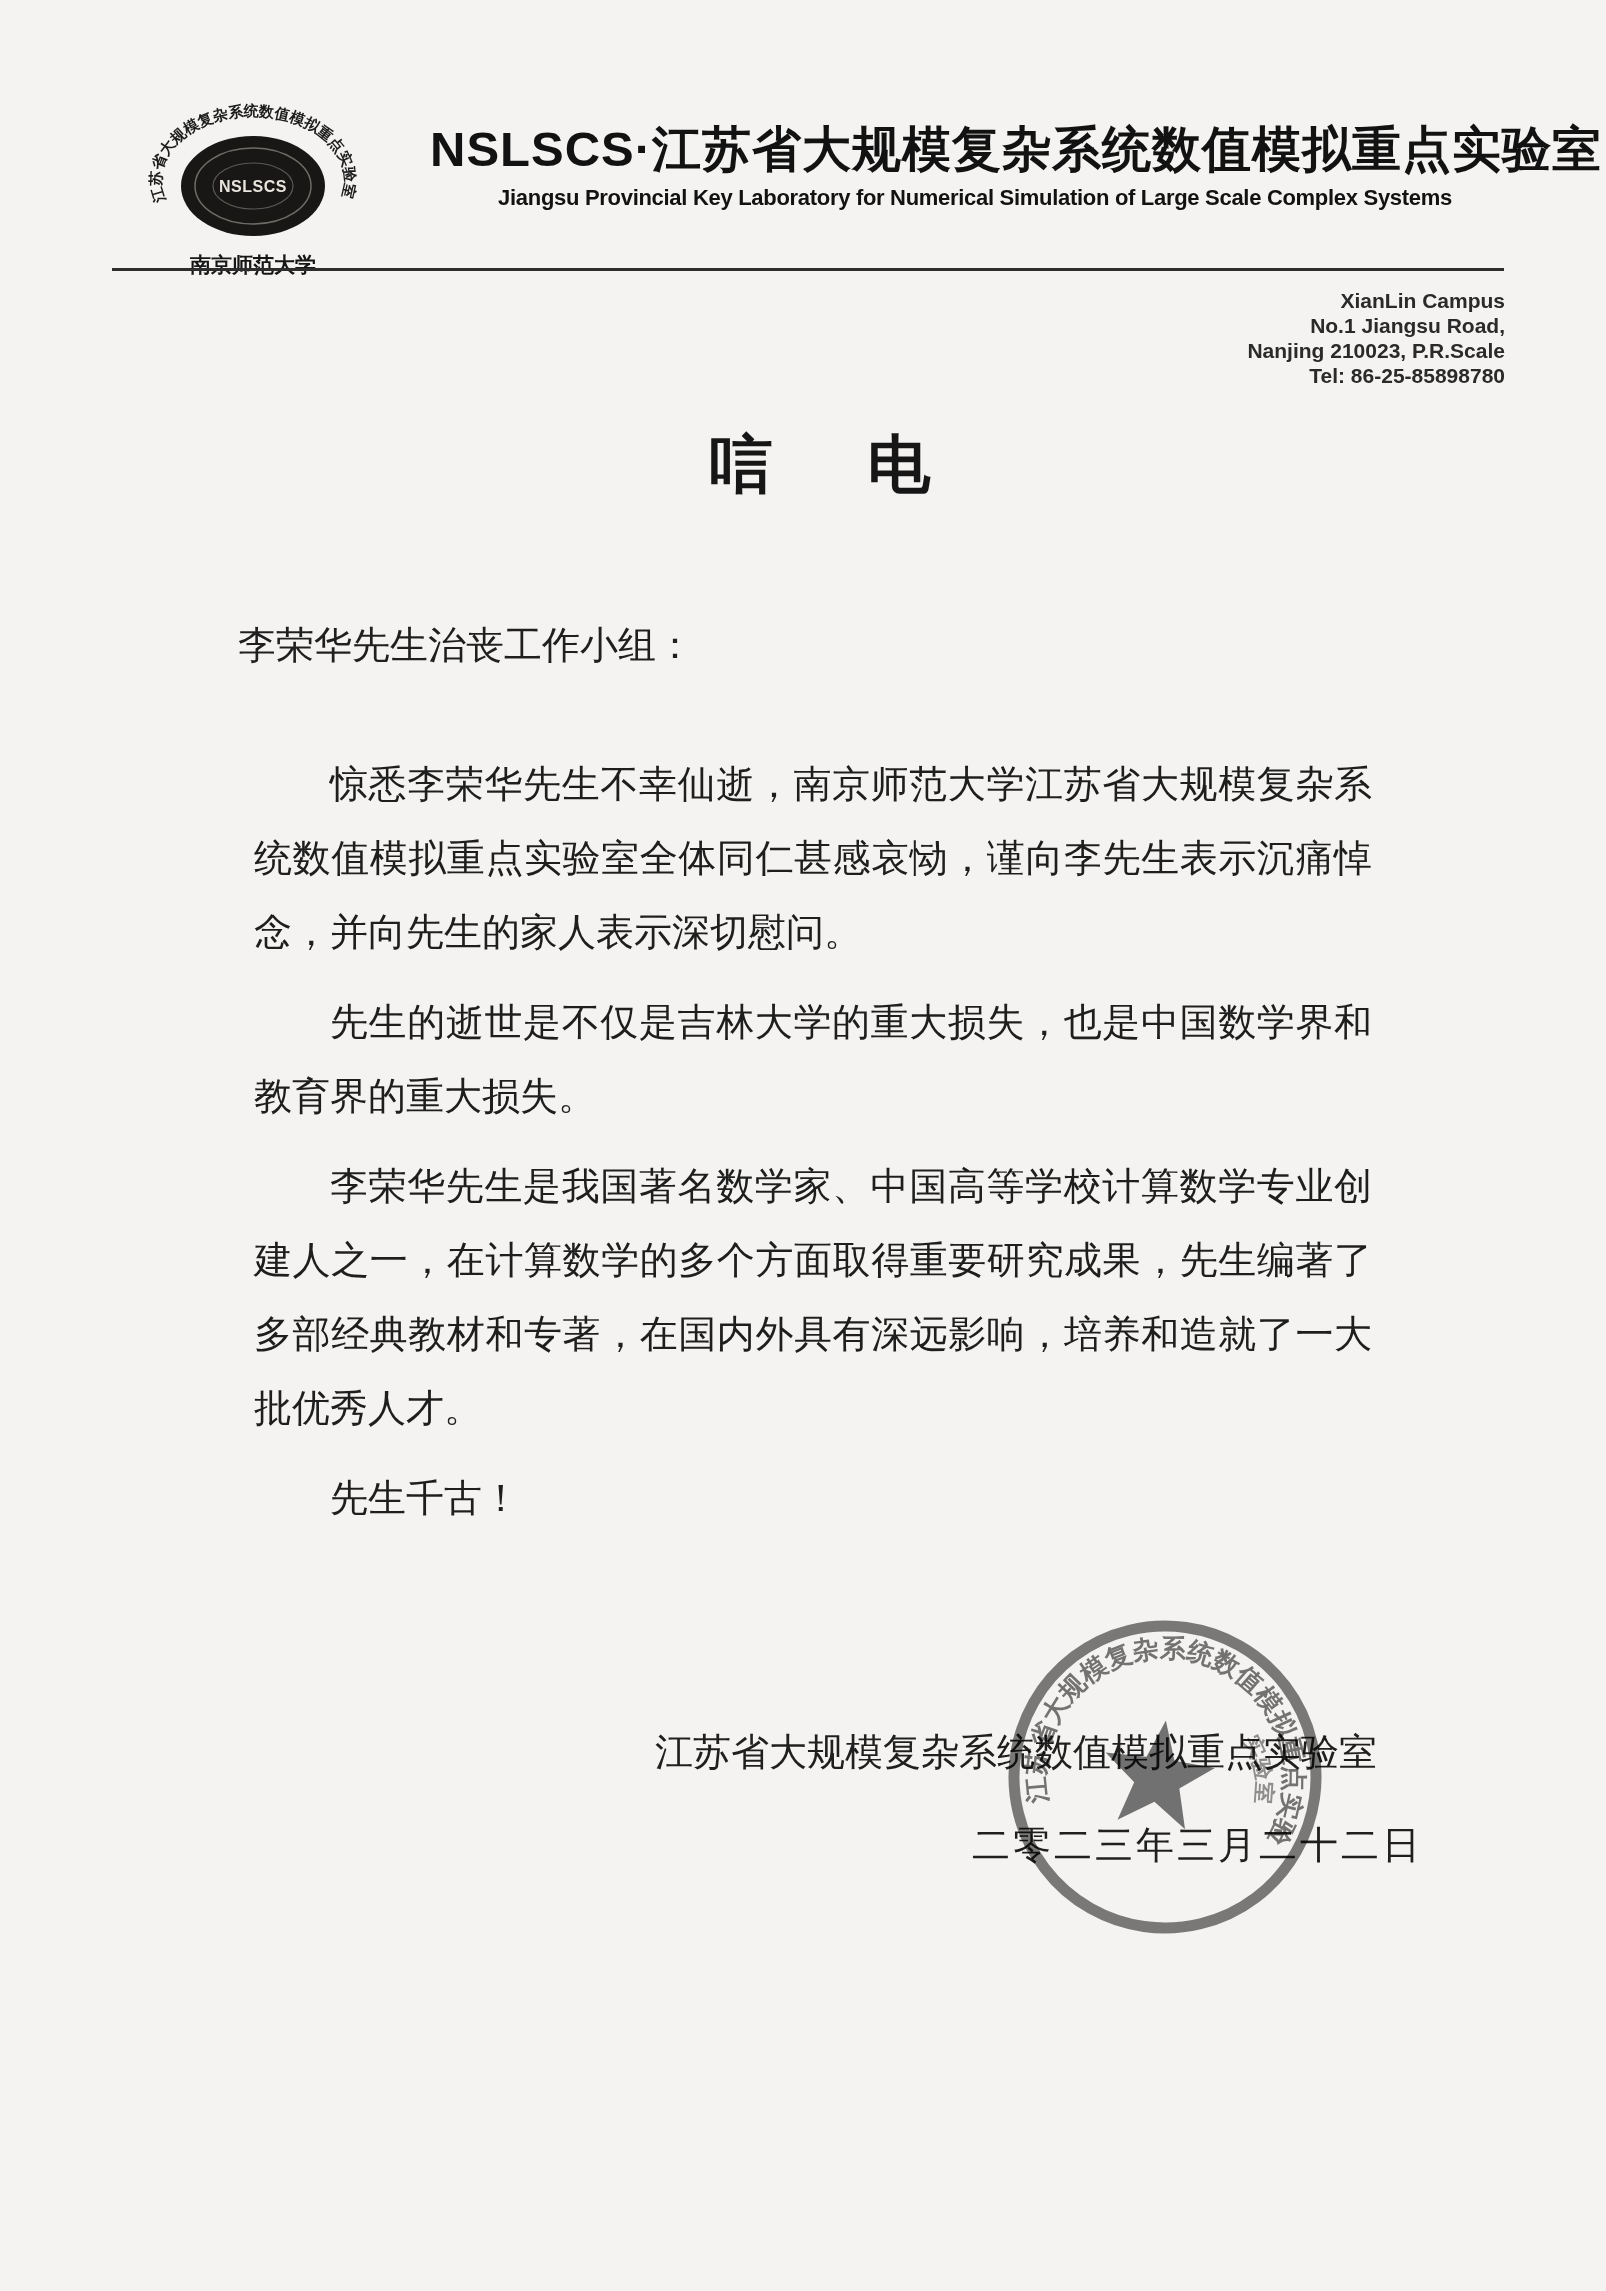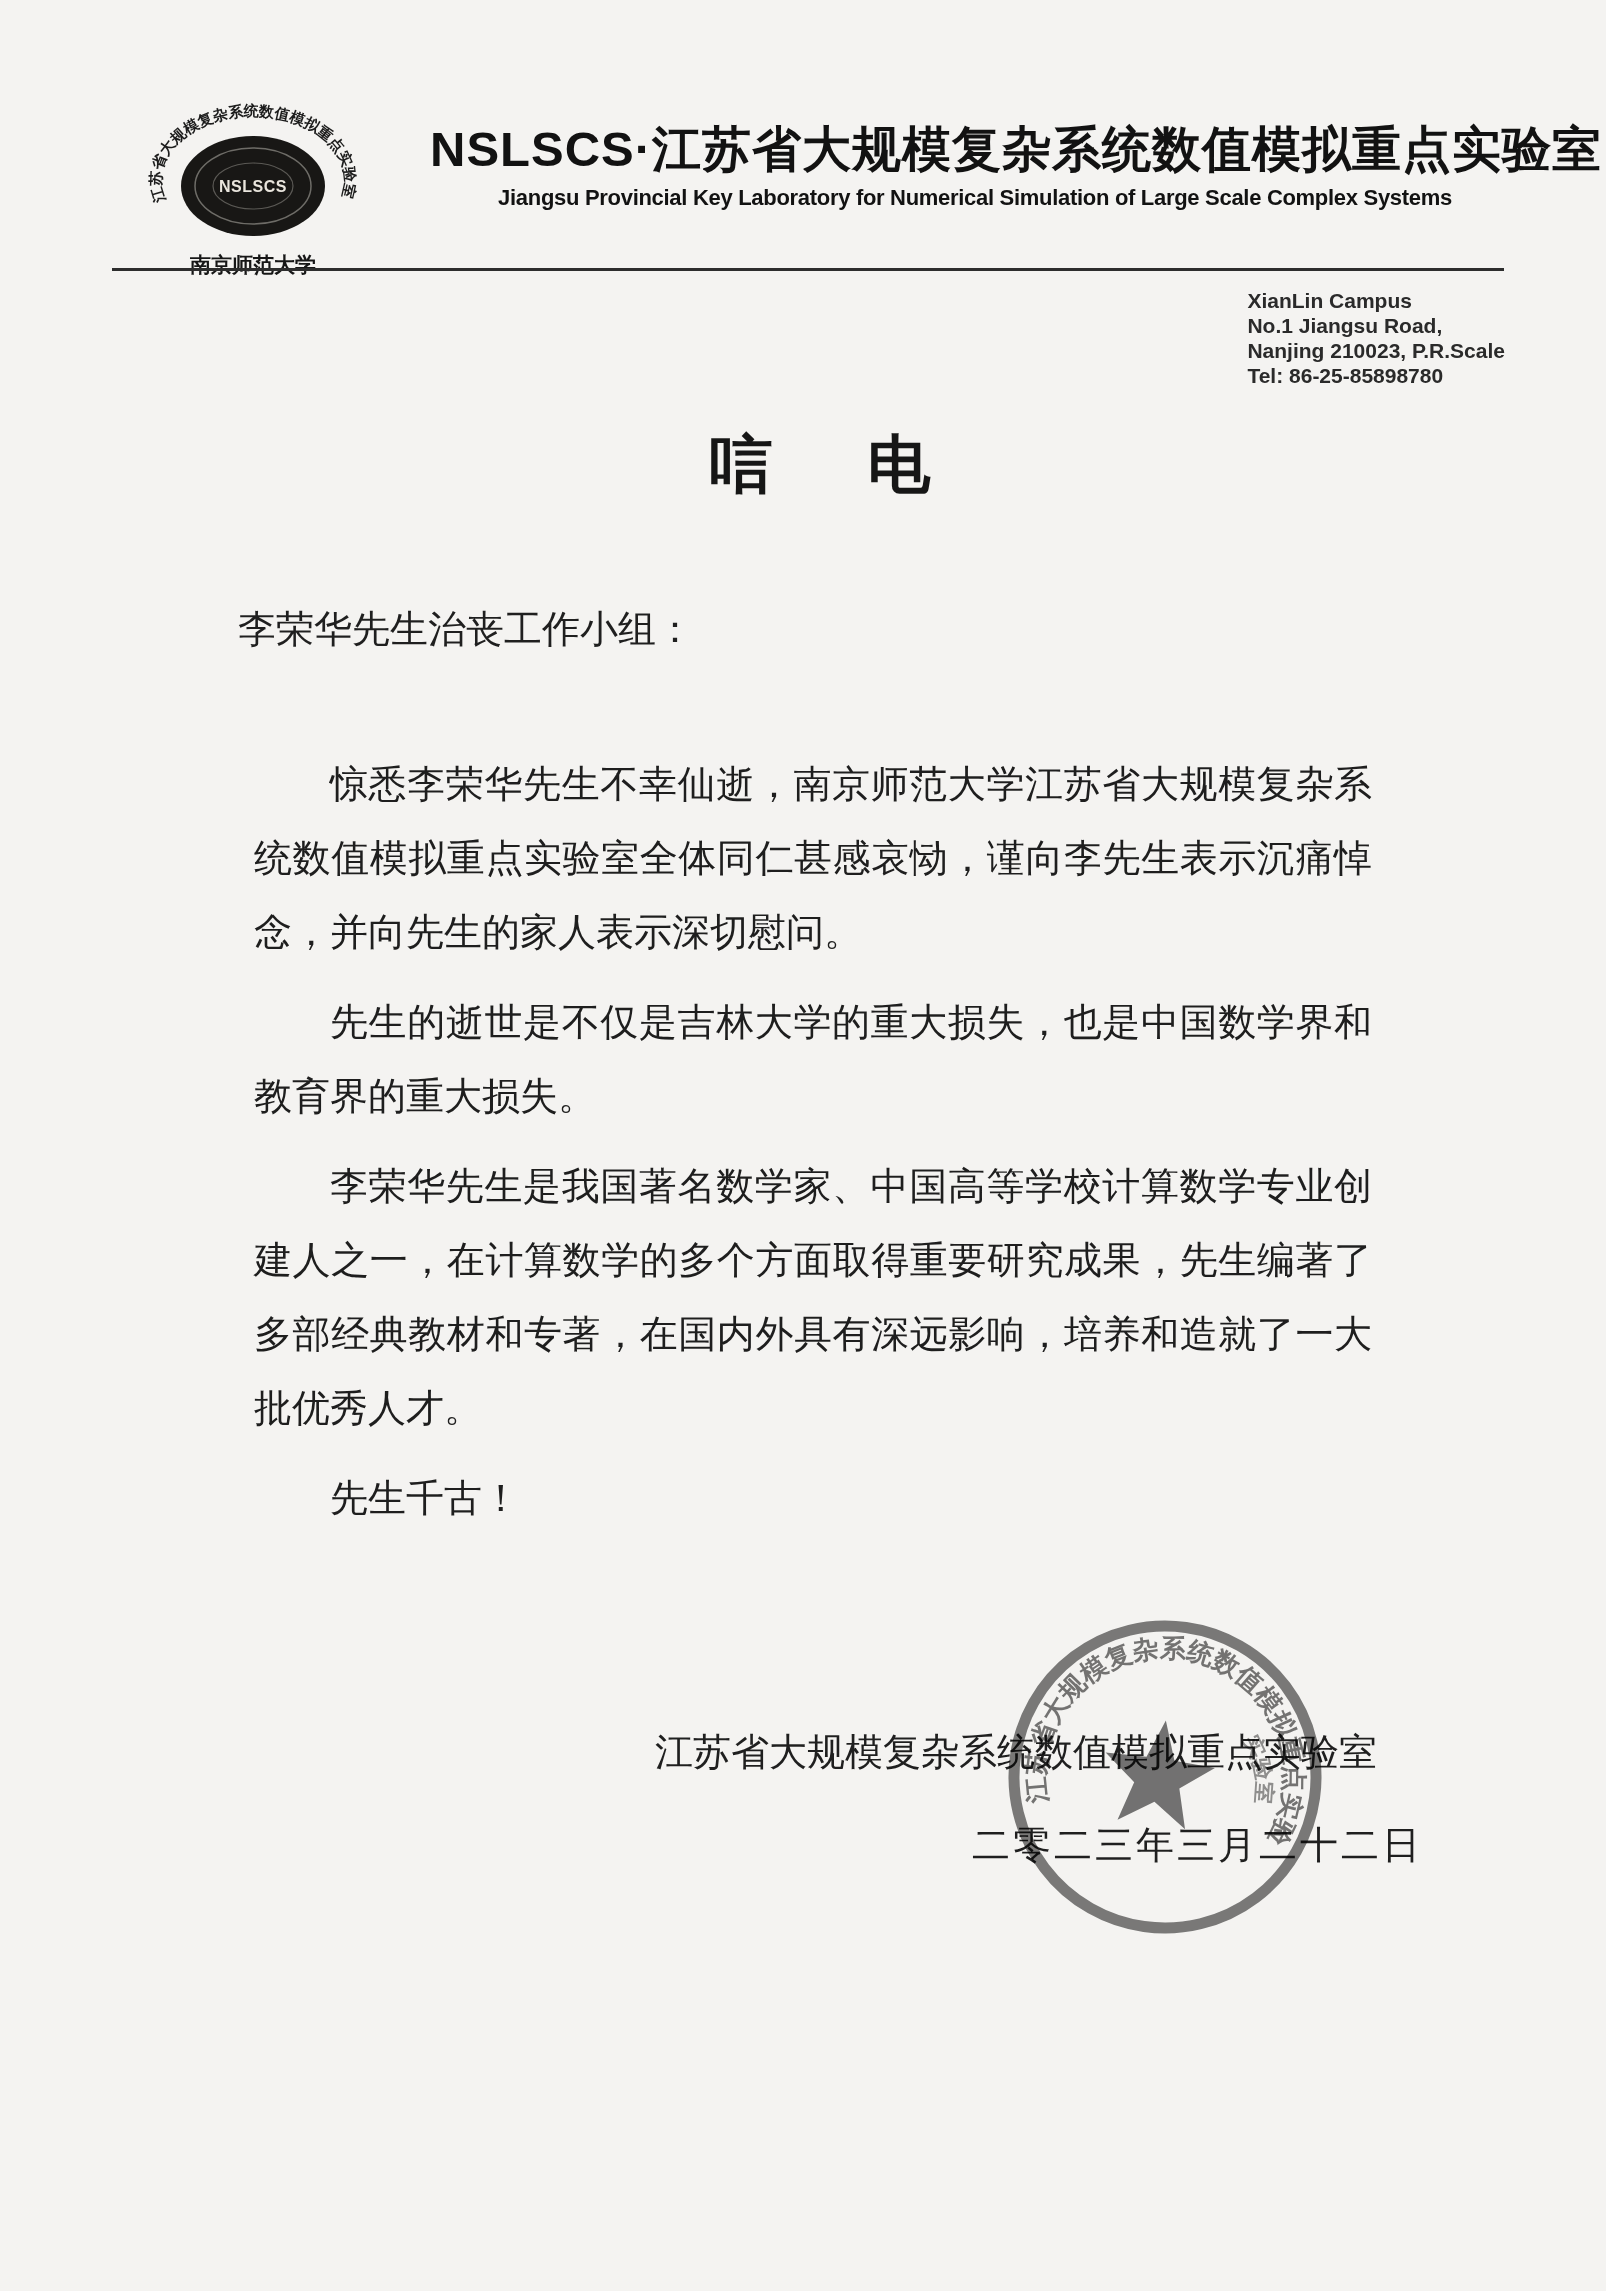--- a/index.html
+++ b/index.html
@@ -27,33 +27,34 @@
   .header-title-en{
     font-size:22px;font-weight:bold;letter-spacing:-0.3px;line-height:27px;
     margin-top:12px;white-space:nowrap;
   }
   .header-rule{
     position:absolute;left:112px;top:268px;width:1392px;height:3px;
     background:#2d2d2d;
   }
   .address{
     position:absolute;right:101px;top:288px;
+    text-align:right;
     font-family:"Liberation Sans", sans-serif;
     font-size:21px;font-weight:bold;line-height:25px;color:#2a2a2a;
   }
   
   .letter-title{
     position:absolute;left:0;top:422px;width:1640px;
     text-align:center;
     font-size:63px;font-weight:bold;
     letter-spacing:16px;text-indent:16px;
     color:#161616;
   }
   .salutation{
-    position:absolute;left:238px;top:592px;
+    position:absolute;left:238px;top:608px;
     font-size:38px;line-height:74px;white-space:nowrap;
   }
   .body-text{
     position:absolute;left:238px;top:731px;width:1150px;
     font-size:38px;line-height:74px;
     text-align:justify;text-justify:inter-ideograph;
     color:#1e1e1e;
   }
   .body-text p{margin:16px;text-indent:2em;}
   .closing{margin-top:91px;text-indent:2em;}

